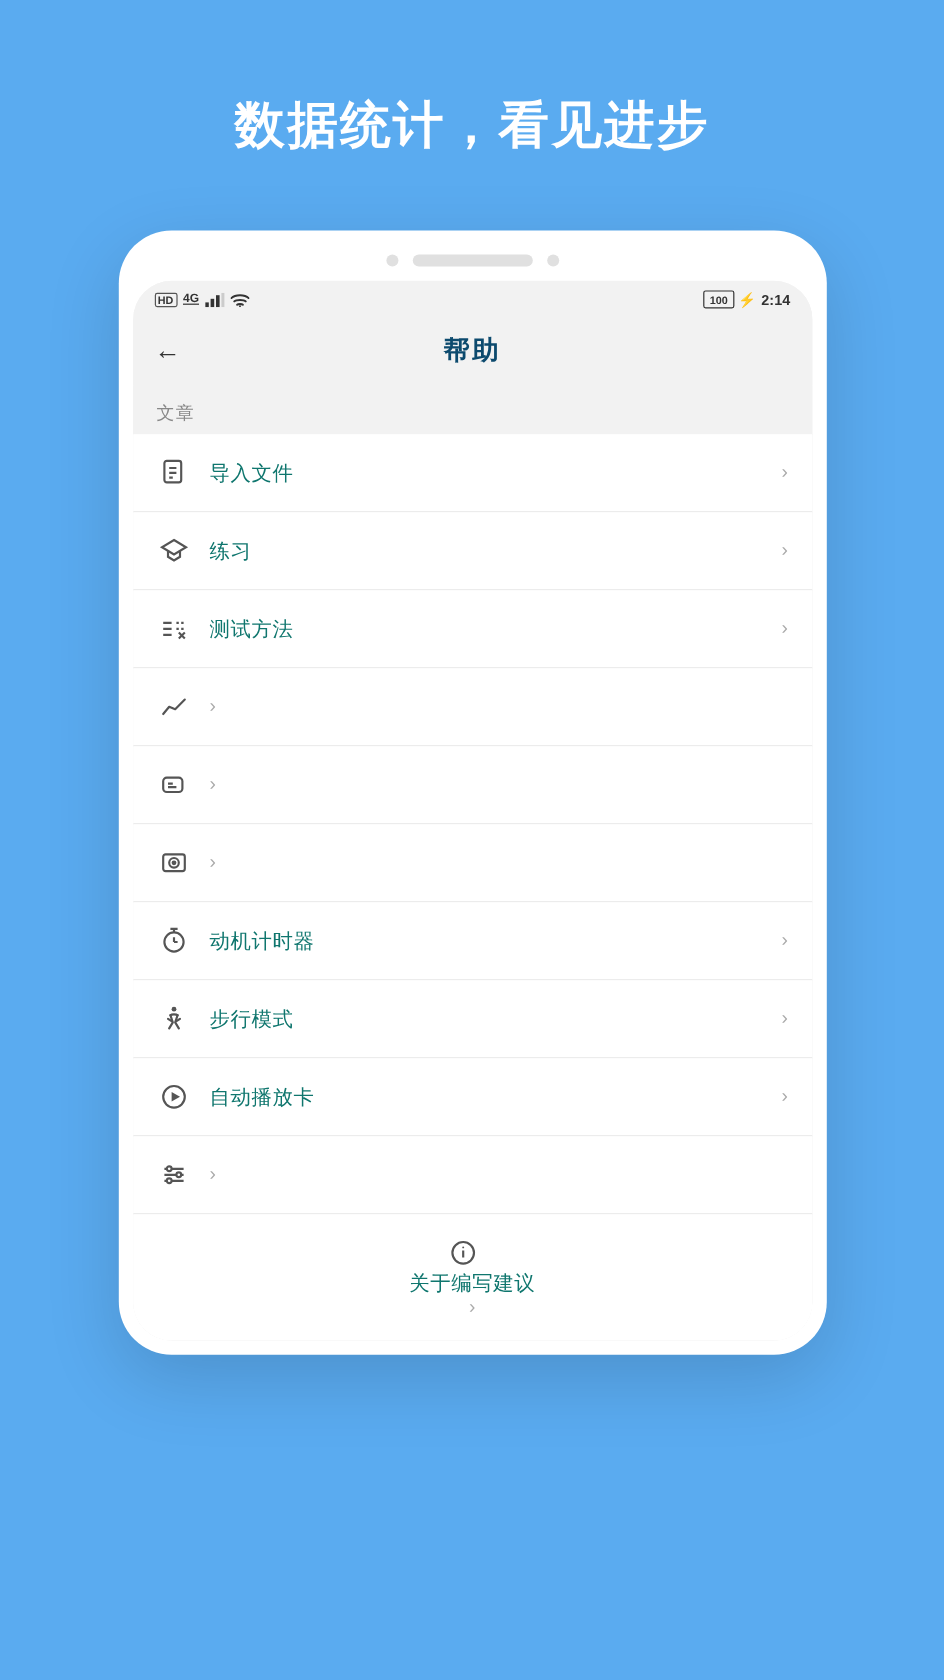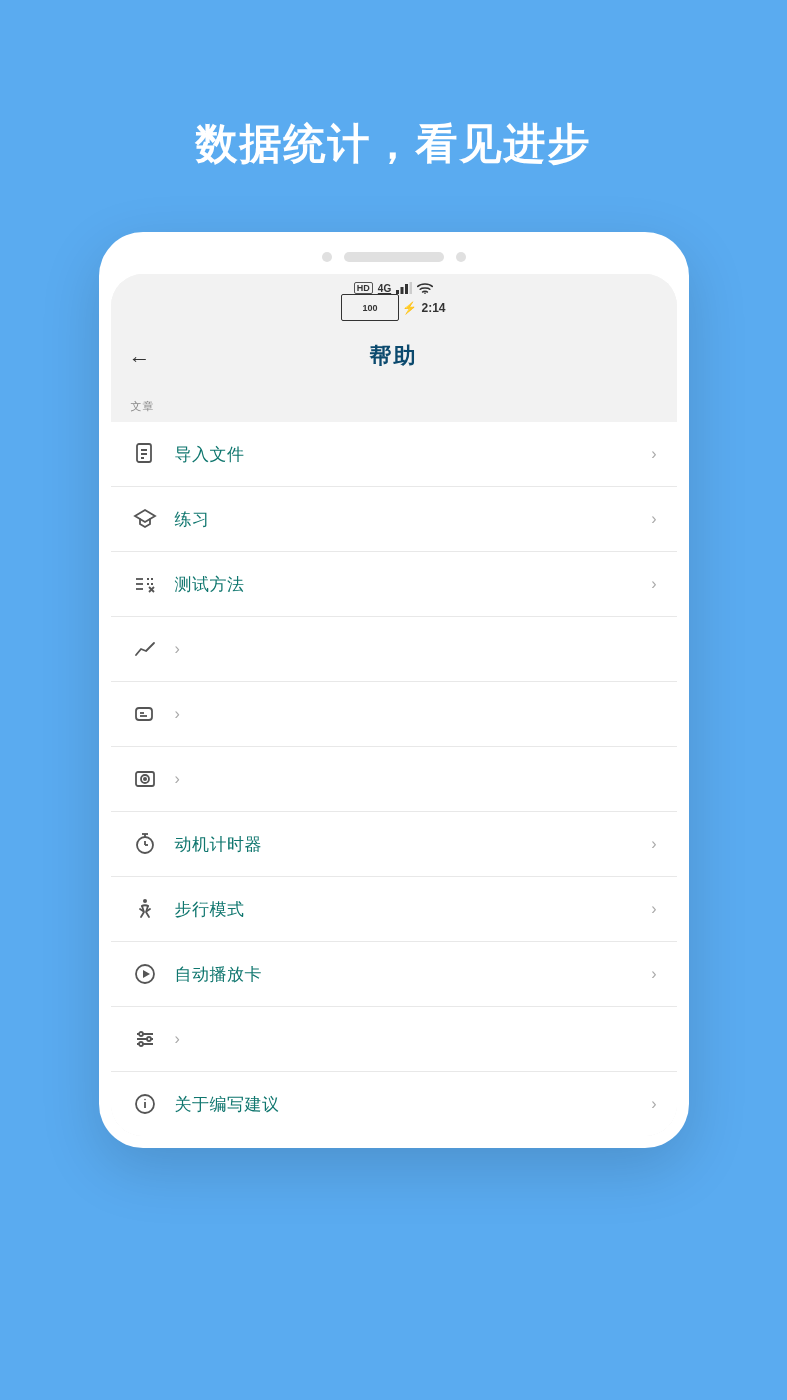--- a/index.html
+++ b/index.html
@@ -11,21 +11,21 @@
       display: flex;
       flex-direction: column;
       align-items: center;
       overflow: hidden;
     }
 
     .header-text {
       color: white;
       font-size: 42px;
       font-weight: bold;
-      margin-top: 116px;
+      margin-top: 76px;
       margin-bottom: 60px;
       text-align: center;
       letter-spacing: 2px;
     }
 
     .phone-wrapper {
       width: 590px;
       background: white;
       border-radius: 44px;
       padding: 12px;
@@ -60,21 +60,20 @@
       border-radius: 32px;
       overflow: hidden;
     }
 
     .status-bar {
       display: flex;
       justify-content: space-between;
       align-items: center;
       padding: 8px 18px 6px;
       background: #f2f2f2;
-      flex-direction: column;
     }
 
     .status-left {
       display: flex;
       align-items: center;
       gap: 5px;
       font-size: 11px;
       color: #333;
       font-weight: 600;
     }
@@ -111,21 +110,21 @@
       color: #0c4a6e;
       letter-spacing: 2px;
     }
 
     .content-area {
       background: #f2f2f2;
       padding: 0;
     }
 
     .section-label {
-      font-size: 11px;
+      font-size: 15px;
       color: #888;
       padding: 14px 20px 8px;
       letter-spacing: 1px;
     }
 
     .menu-list {
       background: white;
       border-radius: 0;
       margin: 0;
     }
@@ -134,20 +133,21 @@
       display: flex;
       align-items: center;
       padding: 18px 20px;
       border-bottom: 1px solid #e8e8e8;
       background: white;
       cursor: pointer;
     }
 
     .menu-item:last-child {
       border-bottom: none;
+      flex-direction: column;
     }
 
     .menu-icon {
       width: 28px;
       height: 28px;
       margin-right: 16px;
       display: flex;
       align-items: center;
       justify-content: center;
       color: #555;
@@ -199,21 +199,21 @@
           <rect x="13.5" y="0" width="3" height="12" fill="#ccc"></rect>
         </svg>
         <svg width="16" height="12" viewBox="0 0 20 14" fill="none" stroke="#333" stroke-width="2" stroke-linecap="round">
           <path d="M1 5 C5 1 15 1 19 5"></path>
           <path d="M4 8.5 C6 6.5 14 6.5 16 8.5"></path>
           <path d="M7 12 C8 11 12 11 13 12"></path>
           <circle cx="10" cy="13.5" r="1" fill="#333" stroke="none"></circle>
         </svg>
       </div>
       <div class="status-right">
-        <span style="border:1.5px solid #333;border-radius:2px;padding:1px 20px;font-size:9px;height:27px;display:inline-flex;align-items:center;">100</span>
+        <span style="border:1.5px solid #333;border-radius:2px;padding:1px 4px;font-size:9px;height:15px;display:inline-flex;align-items:center;">100</span>
         <span>⚡</span>
         <span>2:14</span>
       </div>
     </div>
 
     <div class="nav-bar">
       <span class="back-arrow">←</span>
       <span class="nav-title">帮助</span>
     </div>
 

